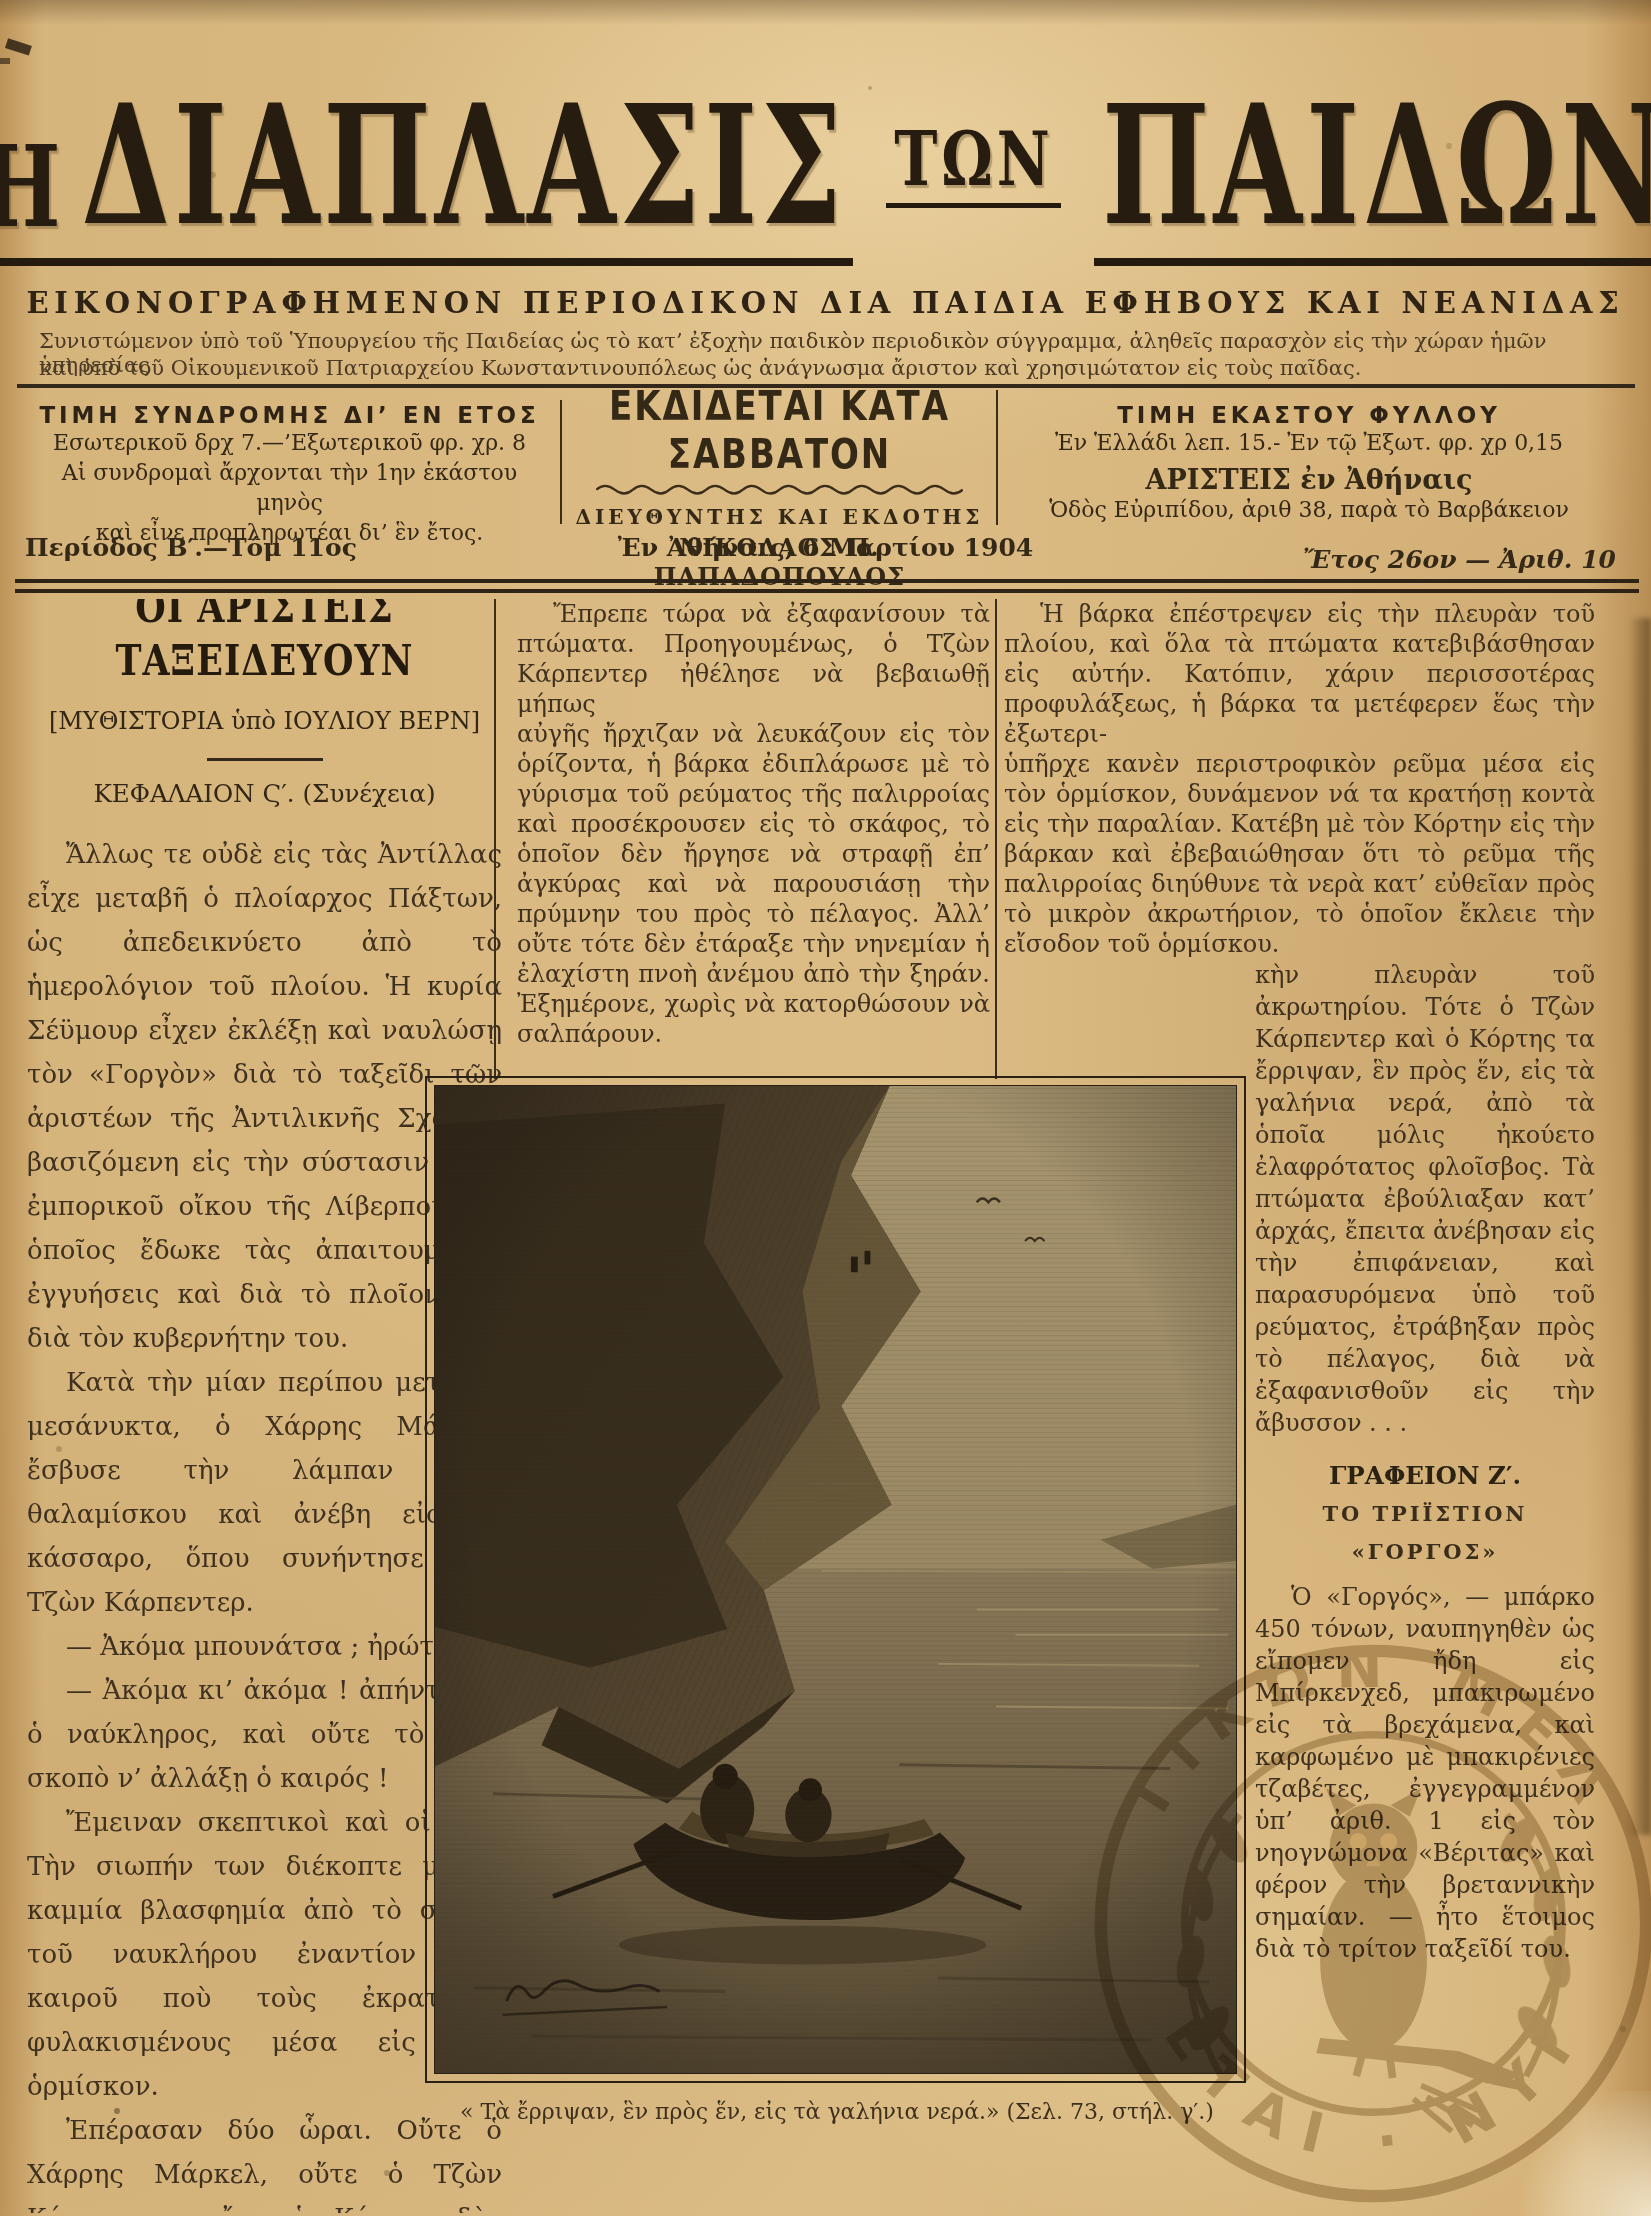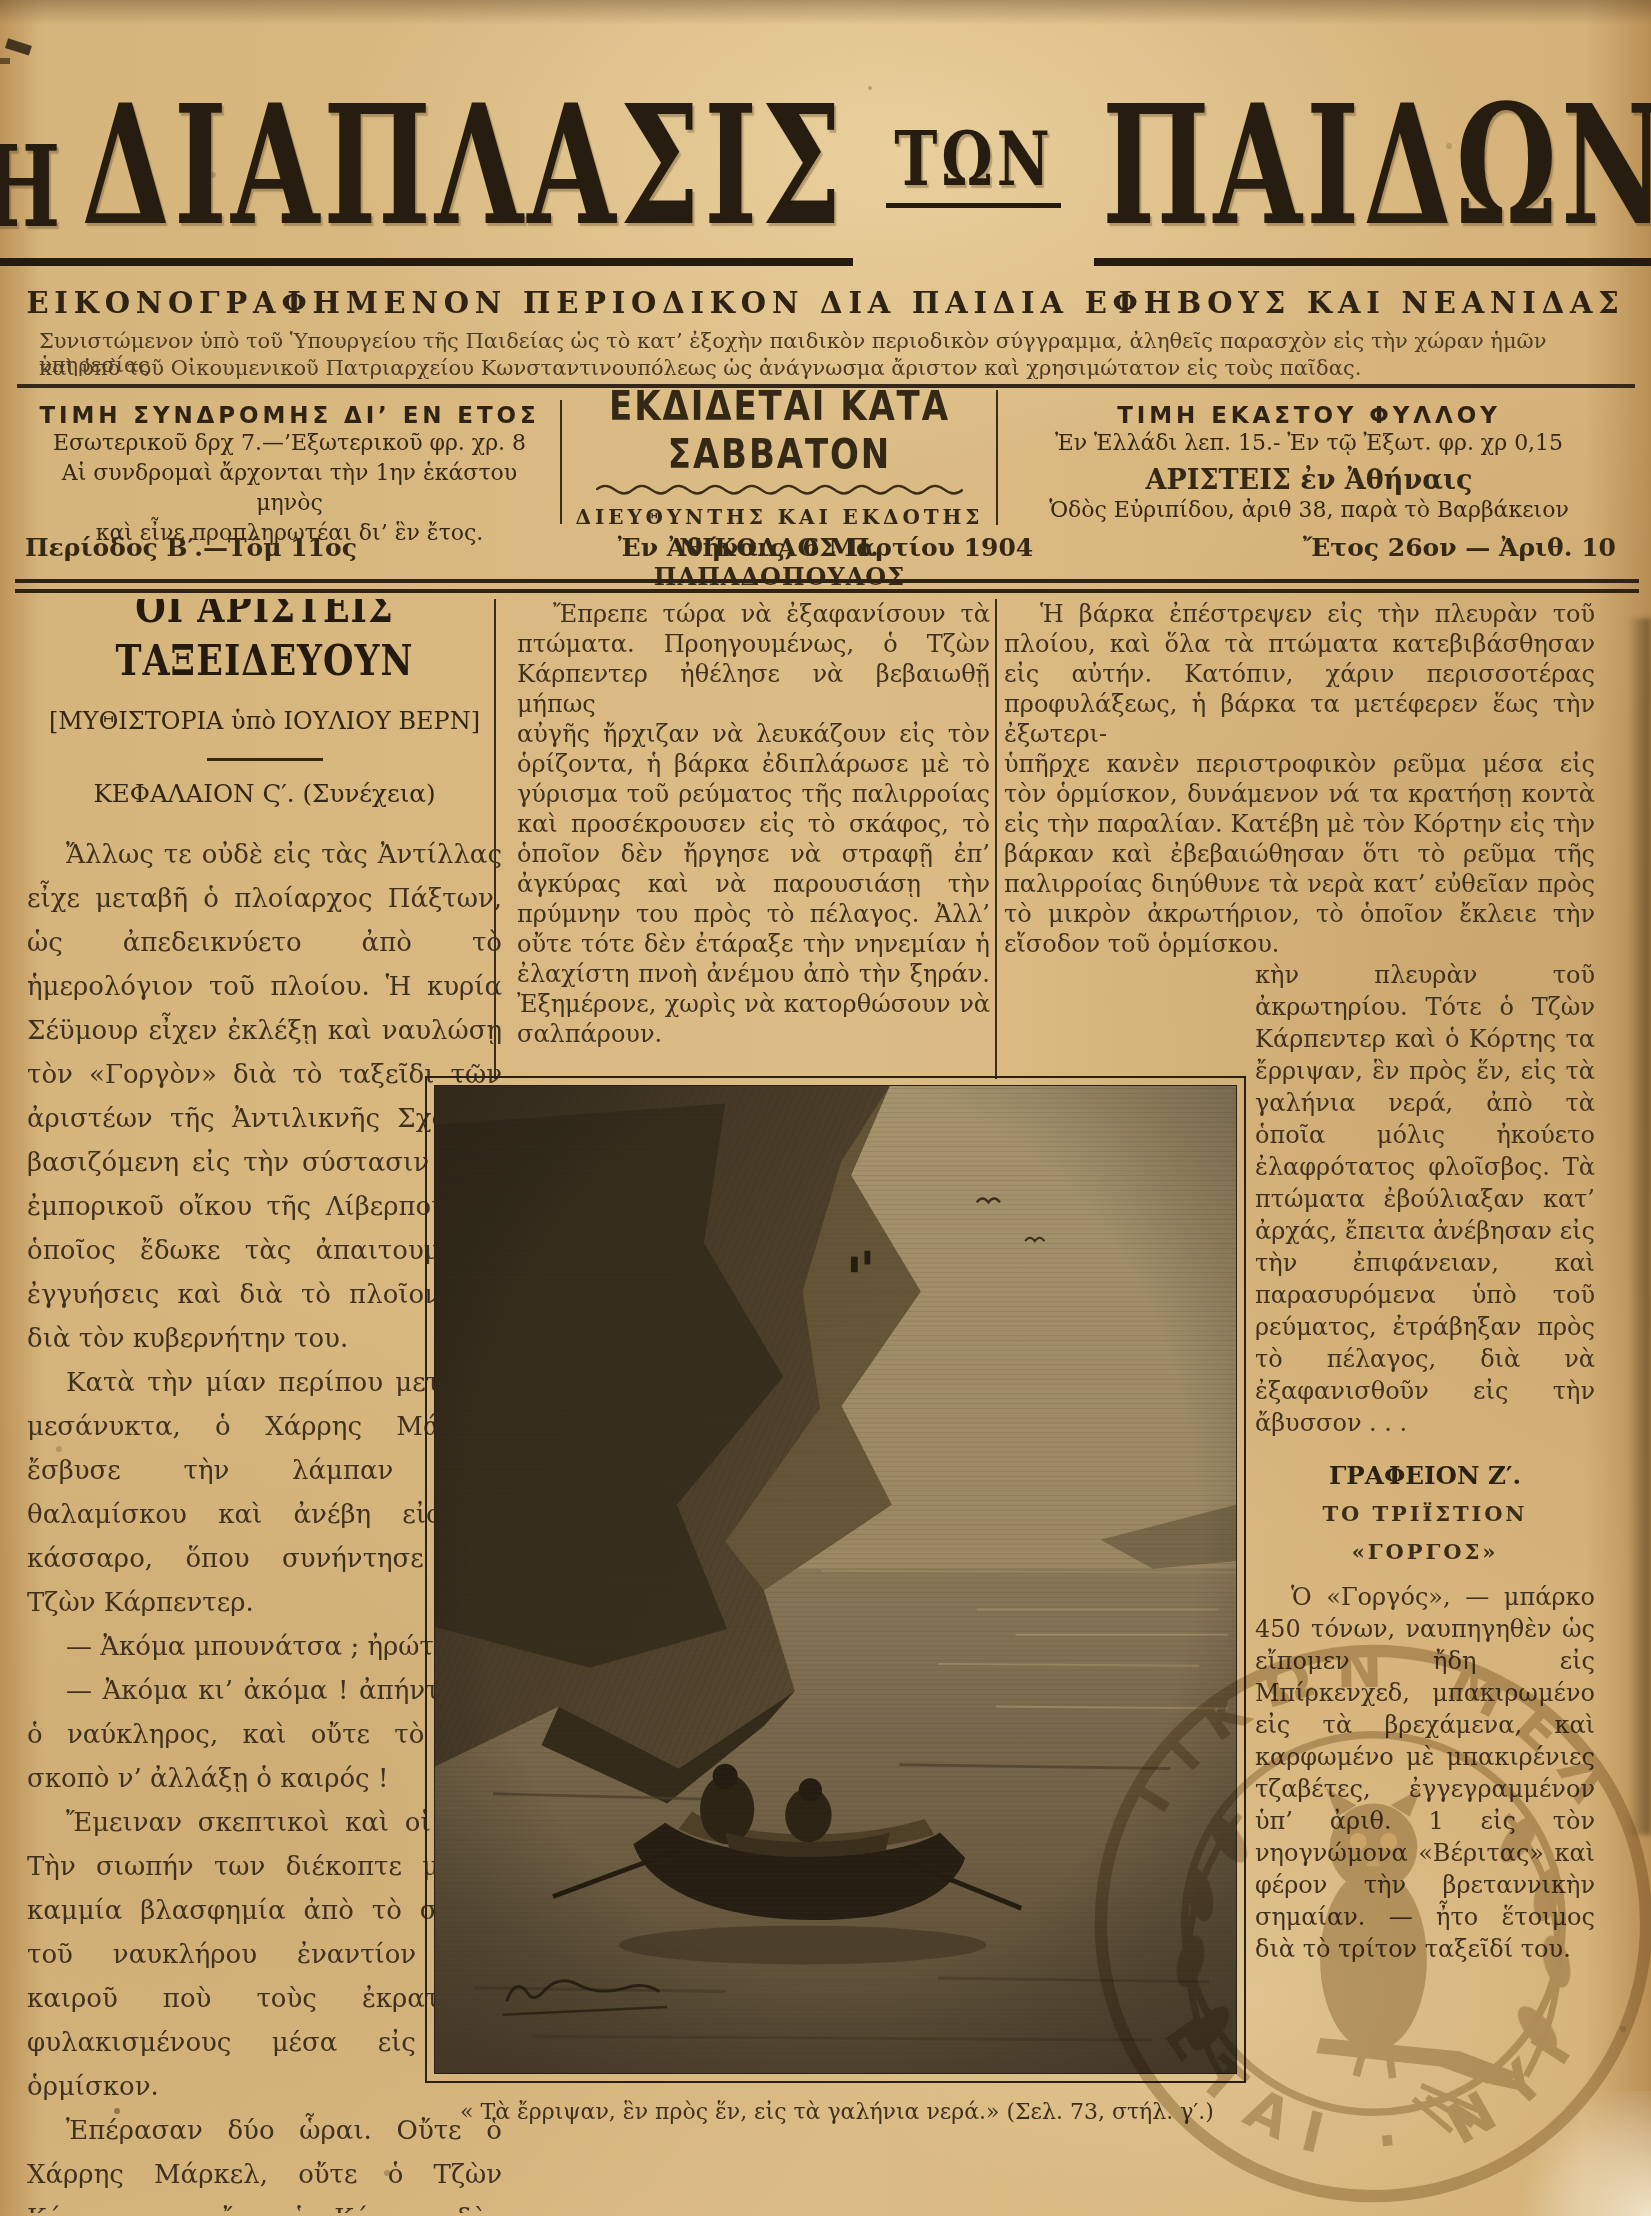--- a/index.html
+++ b/index.html
@@ -42,21 +42,21 @@
   .sep2{left:996px;top:390px;height:135px;}
   .ekd-title{font-family:"DejaVu Sans",sans-serif;font-weight:bold;font-size:34px;
      letter-spacing:1.9px;display:inline-block;transform:scaleY(1.2);transform-origin:50% 100%;}
   .role{font-weight:bold;font-size:20px;letter-spacing:3.9px;margin-top:9.7px;}
   .editor{font-weight:bold;font-size:24px;letter-spacing:1px;margin-top:3.9px;}
   .office{font-weight:bold;font-size:27px;margin-top:5.8px;}
   .wavy{margin:3.9px auto 0;display:block;}
   
   .dateline{top:533px;left:0;width:100%;height:35px;font-weight:bold;font-size:25px;color:#342817;}
   .dl-left{left:25px;top:0;} .dl-center{left:0;width:100%;text-align:center;top:0;}
-  .dl-right{right:35px;top:0;}
+  .dl-right{right:35px;top:12px;font-style:italic;}
   .dbl{left:14.5px;width:1624px;height:3.9px;background:#2e2315;}
   .dbl-a{top:579px;} .dbl-b{top:589px;}
   
   .col{position:absolute;text-align:justify;}
   .col p{margin:0;text-indent:1.5em;}
   .col1{left:27px;top:599px;width:475px;height:1614px;overflow:hidden;
         font-size:26px;line-height:44px;}
   .a-title{font-weight:bold;font-size:35px;letter-spacing:1px;text-align:center;color:#241b0e;
         text-indent:0 !important;}
   .a-title span{display:inline-block;transform:scaleY(1.2);transform-origin:50% 100%;}

